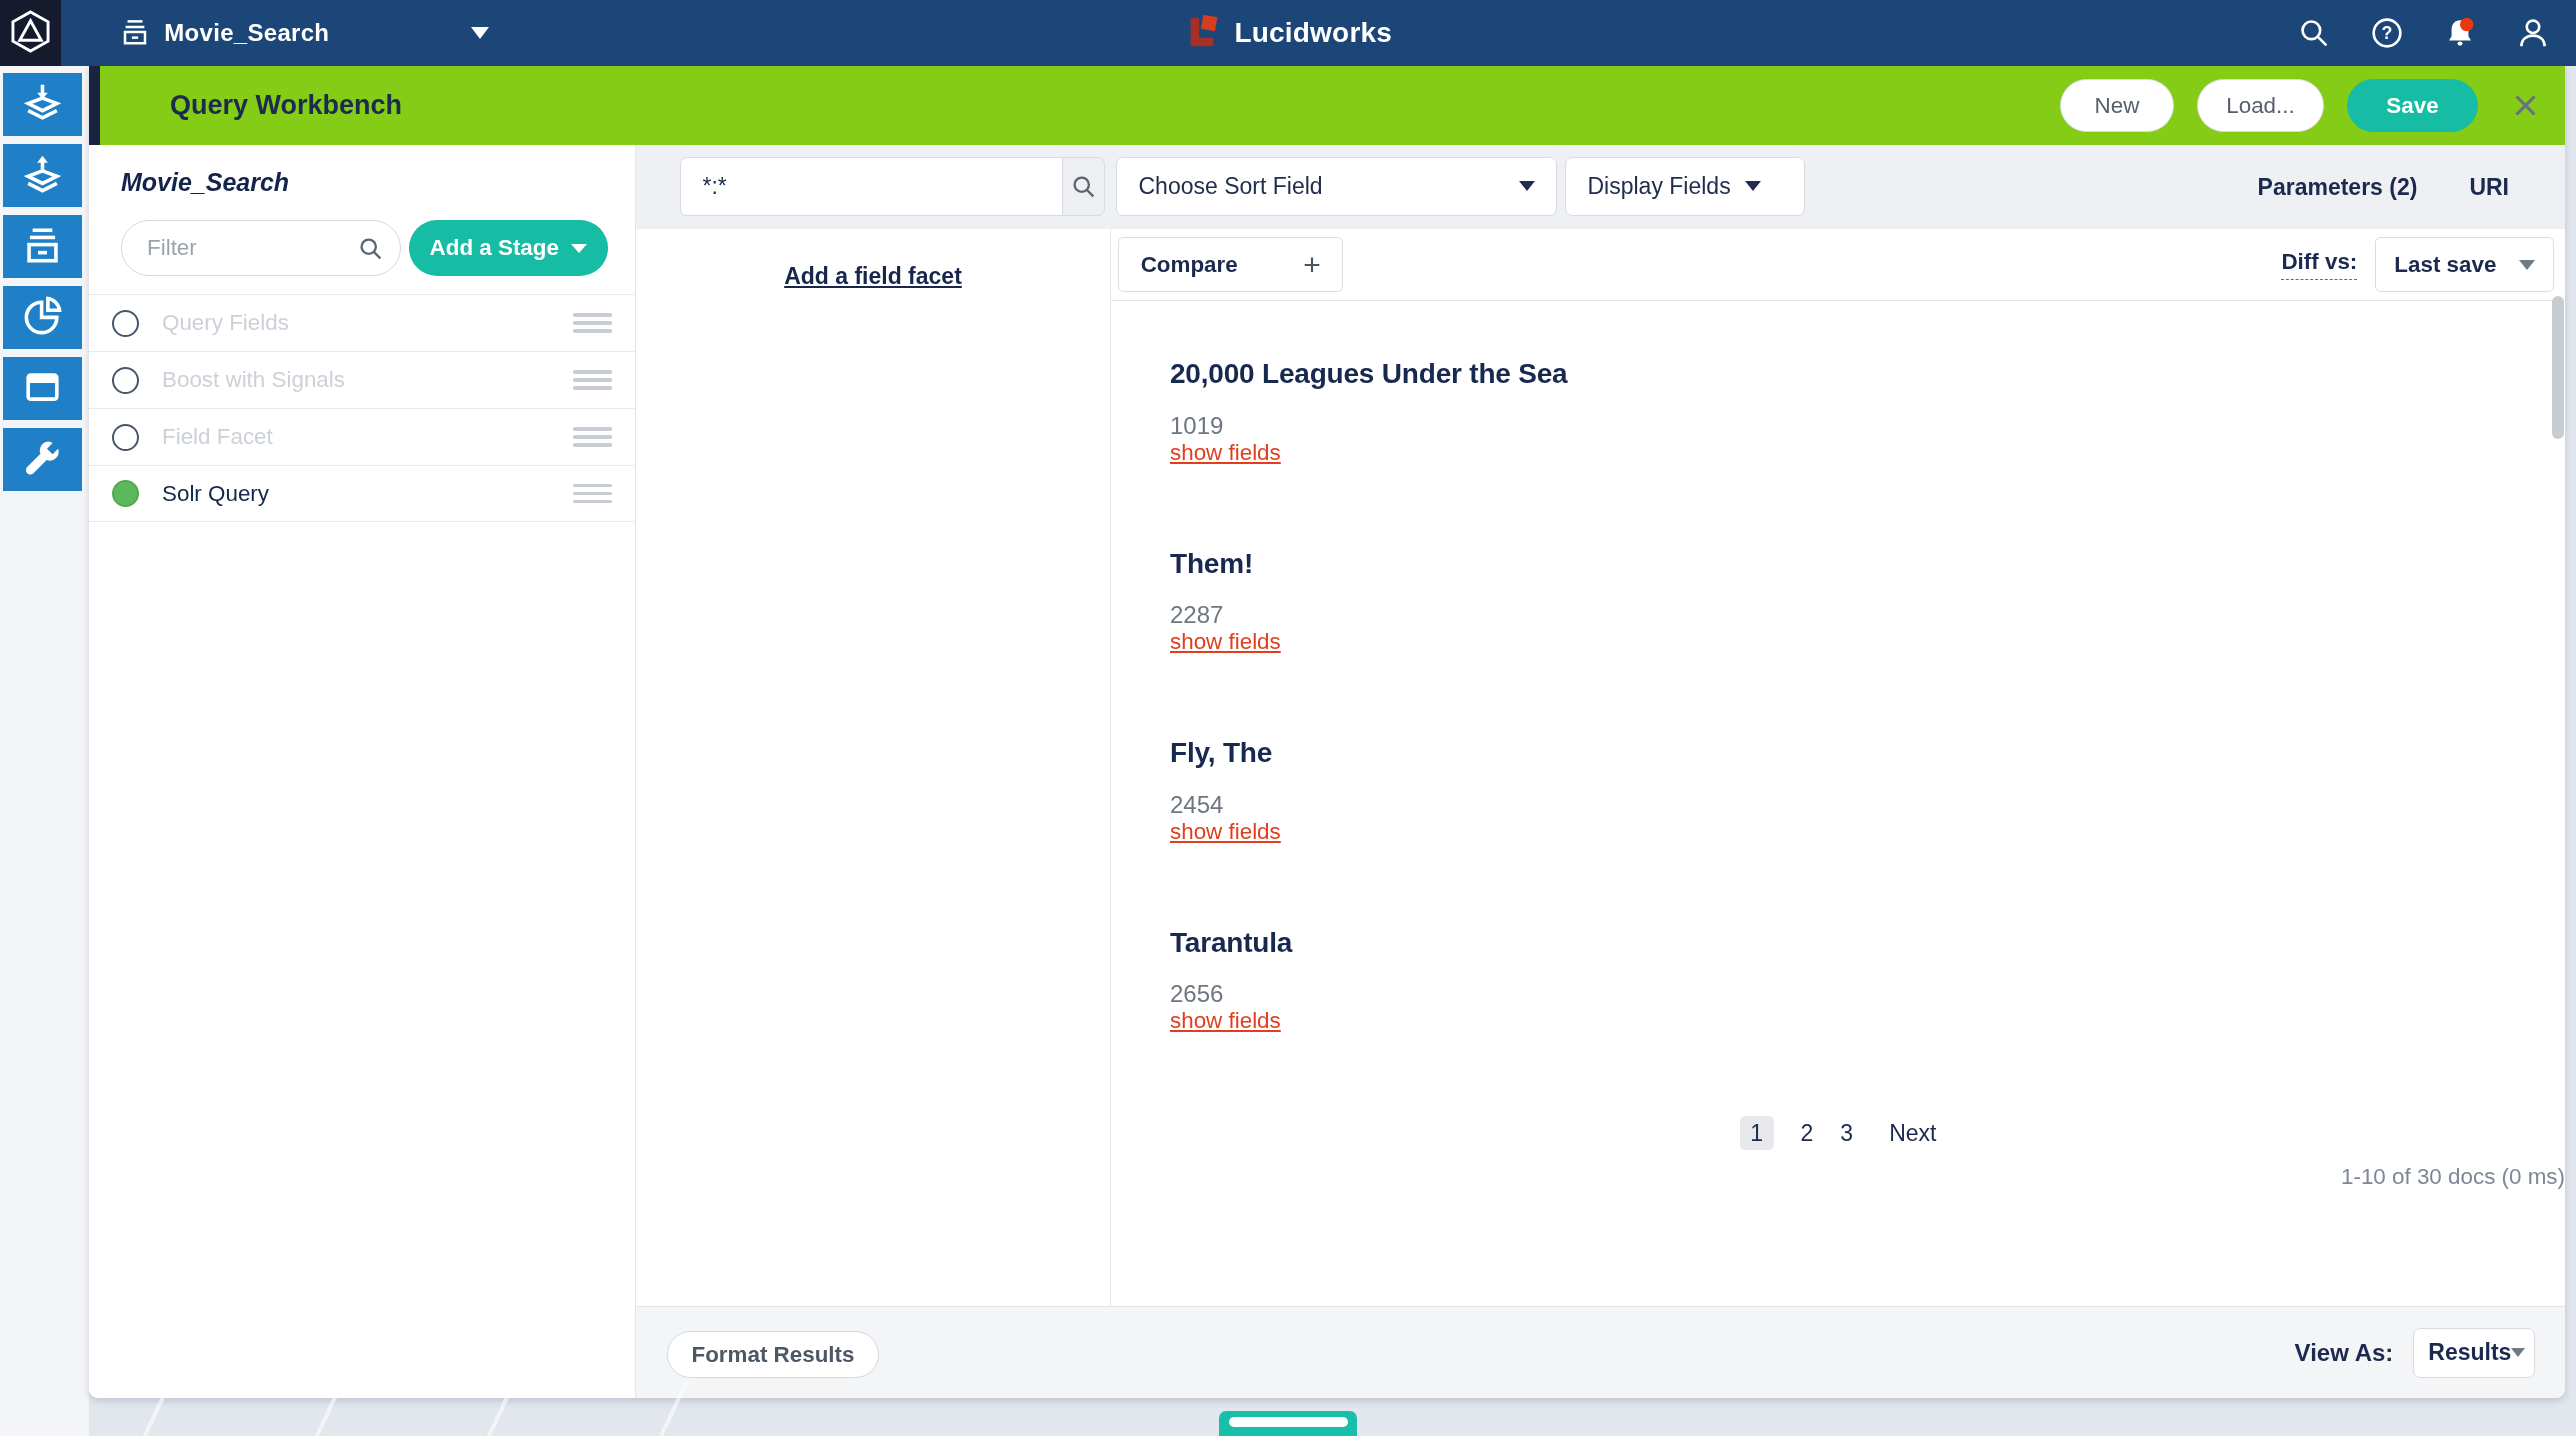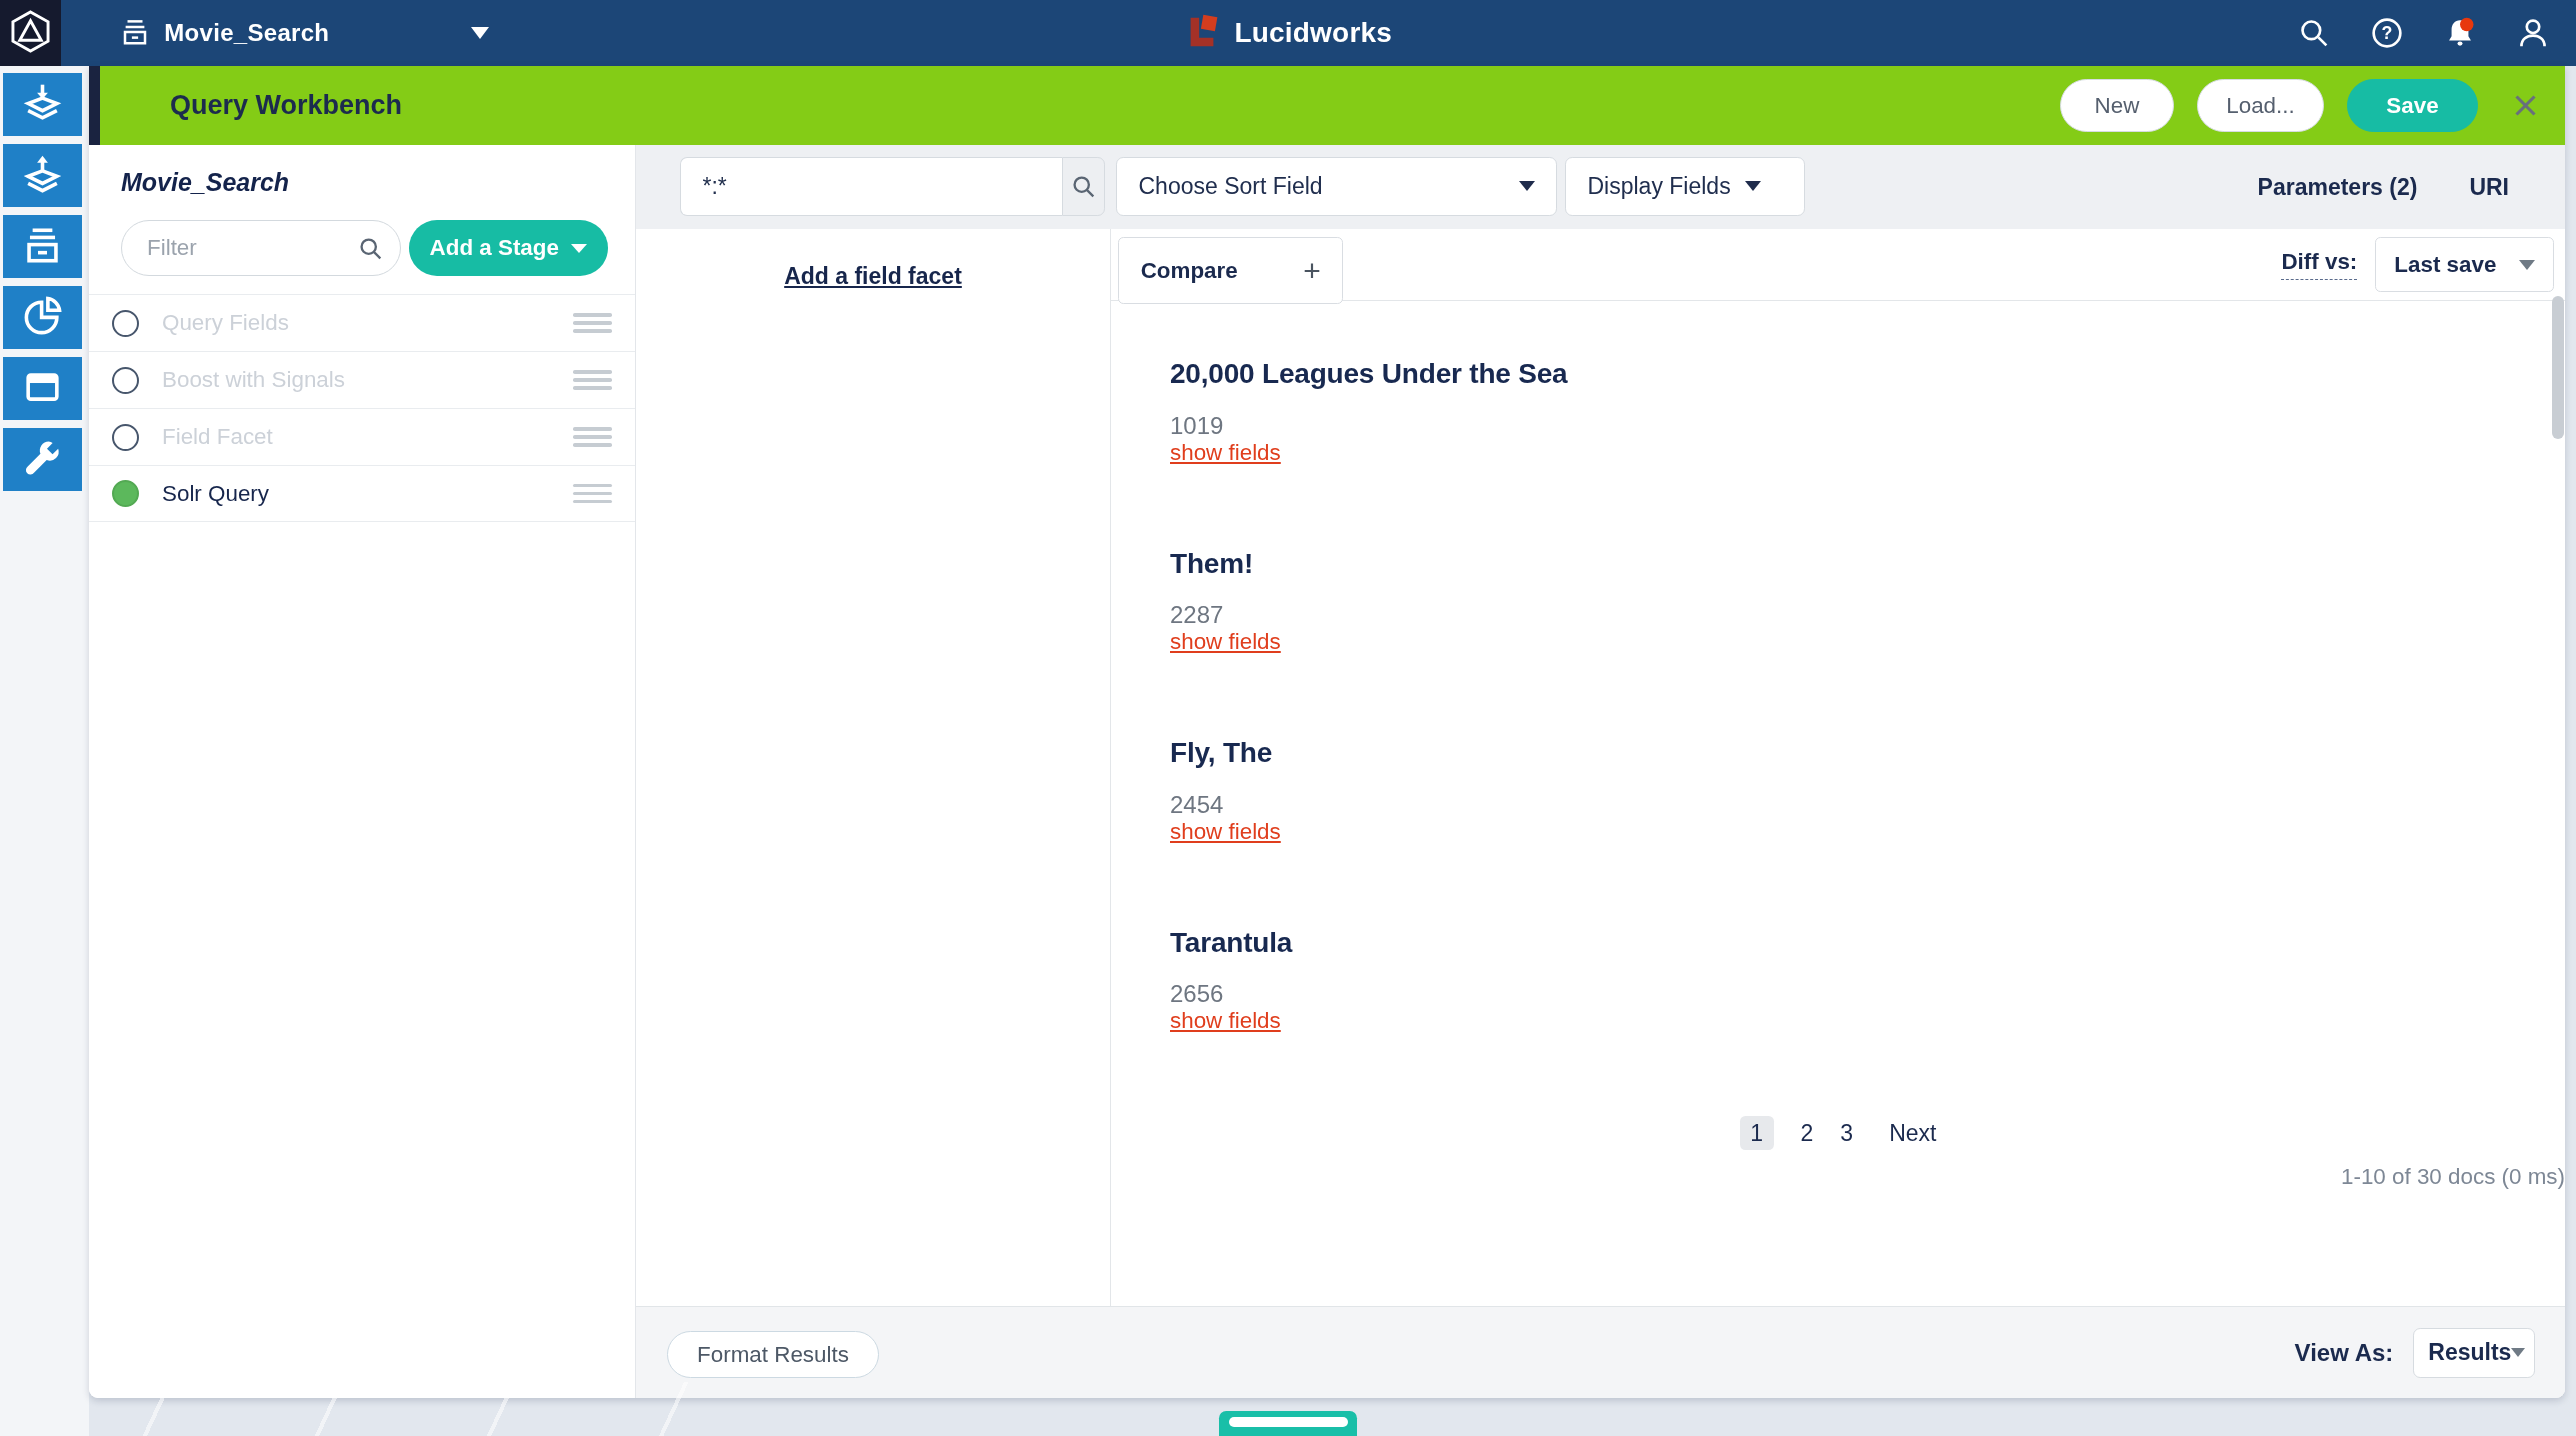--- a/index.html
+++ b/index.html
@@ -76,41 +76,41 @@
   .tri.down-navy{border-left:8px solid transparent;border-right:8px solid transparent;border-top:10.7px solid #1f2c4c;margin-left:auto;}
   .display-select .tri.down-navy{margin-left:14.3px;}
   .query-links{position:absolute;right:56px;top:0;height:84px;display:flex;align-items:center;gap:52px;}
   .query-links span{font-size:23px;font-weight:600;color:#1b2a4e;cursor:pointer;}
 
   .content-card{position:absolute;left:0;top:84px;right:0;bottom:92px;background:#fff;display:flex;overflow:hidden;}
   .facet-col{width:475px;border-right:0.9px solid #e3e6e9;padding-top:34px;text-align:center;flex:0 0 auto;}
   .add-facet{font-size:23px;font-weight:600;color:#17264c;text-decoration:underline;cursor:pointer;}
   .results-col{flex:1;position:relative;}
   .results-header{height:72px;border-bottom:0.9px solid #e3e6e9;position:relative;}
-  .compare-btn{position:absolute;left:7.2px;top:8px;width:225px;height:67px;border:1.3px solid #d9dde2;border-radius:5.4px;background:#fff;display:flex;align-items:center;padding:0 21.5px;cursor:pointer;}
+  .compare-btn{position:absolute;left:7.2px;top:8px;width:225px;height:55px;border:1.3px solid #d9dde2;border-radius:5.4px;background:#fff;display:flex;align-items:center;padding:0 21.5px;cursor:pointer;}
   .compare-btn .lbl{font-size:22.4px;font-weight:600;color:#1b2a4e;}
   .compare-btn .plus{margin-left:auto;font-size:30px;font-weight:400;color:#4a5460;line-height:1;}
   .diff-controls{position:absolute;right:10.7px;top:8px;height:55px;display:flex;align-items:center;gap:18px;}
   .diff-label{font-size:22.4px;font-weight:600;color:#1b2a4e;border-bottom:1.8px dashed #5a6b8c;padding-bottom:4.5px;cursor:help;}
   .diff-select{width:179px;height:55px;border:1.3px solid #d9dde2;border-radius:5.4px;background:#fff;display:flex;align-items:center;padding:0 18px;font-size:22.4px;font-weight:600;color:#1b2a4e;cursor:pointer;}
   .tri.down-gray{border-left:8px solid transparent;border-right:8px solid transparent;border-top:10.7px solid #6f7a85;margin-left:auto;}
   .results-list{padding:57px 0 0 59px;}
   .result-item{margin-bottom:82px;}
   .r-title{font-size:28px;font-weight:700;color:#182950;letter-spacing:-0.2px;}
   .r-id{margin-top:21.5px;font-size:24px;color:#6e7681;}
   .r-link{display:inline-block;font-size:22.4px;color:#e03e1d;text-decoration:underline;cursor:pointer;}
   .pager{display:flex;align-items:center;justify-content:center;gap:27px;margin-top:0;}
   .pager .pg{font-size:23px;color:#1b2a4e;cursor:pointer;}
   .pager .pg.active{width:34px;height:34px;background:#e7e9ec;border-radius:5.4px;display:flex;align-items:center;justify-content:center;}
   .pager .next{margin-left:9px;}
   .pager-summary{text-align:right;margin-top:14.3px;font-size:22.4px;color:#7d8795;}
   .vscroll{position:absolute;right:0.9px;top:151px;width:12.5px;height:143px;background:#c8cdd3;border-radius:6.3px;cursor:pointer;}
 
   .bottom-bar{position:absolute;left:0;right:0;bottom:0;height:92px;background:#f4f5f7;border-top:0.9px solid #e1e5e8;border-radius:0 0 9px 0;}
-  .format-btn{position:absolute;left:31px;top:24px;width:212px;height:47px;border:1.3px solid #ccd9e2;border-radius:25px;background:#fff;font-size:22.4px;font-weight:400;color:#4d5866;display:flex;align-items:center;justify-content:center;cursor:pointer;font-family:inherit;}
+  .format-btn{position:absolute;left:31px;top:24px;width:212px;height:47px;border:1.3px solid #ccd9e2;border-radius:25px;background:#fff;font-size:22.4px;font-weight:700;color:#4d5866;display:flex;align-items:center;justify-content:center;cursor:pointer;font-family:inherit;}
   .view-as{position:absolute;right:30px;top:20.6px;display:flex;align-items:center;gap:19.7px;}
   .view-as .va-label{font-size:24px;font-weight:700;color:#1b2a4e;}
   .va-select{width:122px;height:50px;border:1.3px solid #d6dbe0;border-radius:7.2px;background:#fff;display:flex;align-items:center;padding:0 14.3px;font-size:23px;font-weight:600;color:#1b2a4e;cursor:pointer;}
   .va-select .tri.down-gray{border-left:7.2px solid transparent;border-right:7.2px solid transparent;border-top:9px solid #6f7a85;}
 
   .peek{position:absolute;left:1219px;top:1411px;width:138px;height:26px;background:#19bfa8;border-radius:7.2px 7.2px 0 0;cursor:pointer;}
   .peek i{display:block;width:119px;height:9.8px;background:#fff;border-radius:5.4px;margin:6.3px auto 0;}
 </style>
 </head>
 <body>

